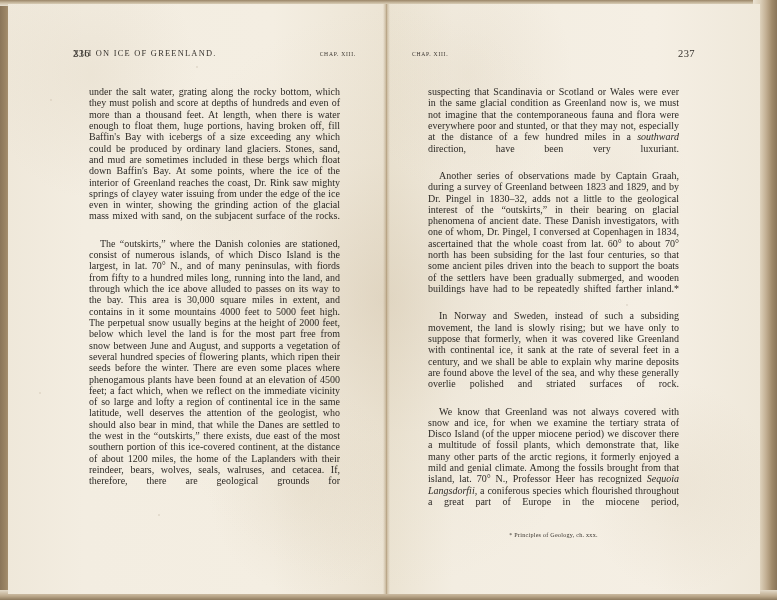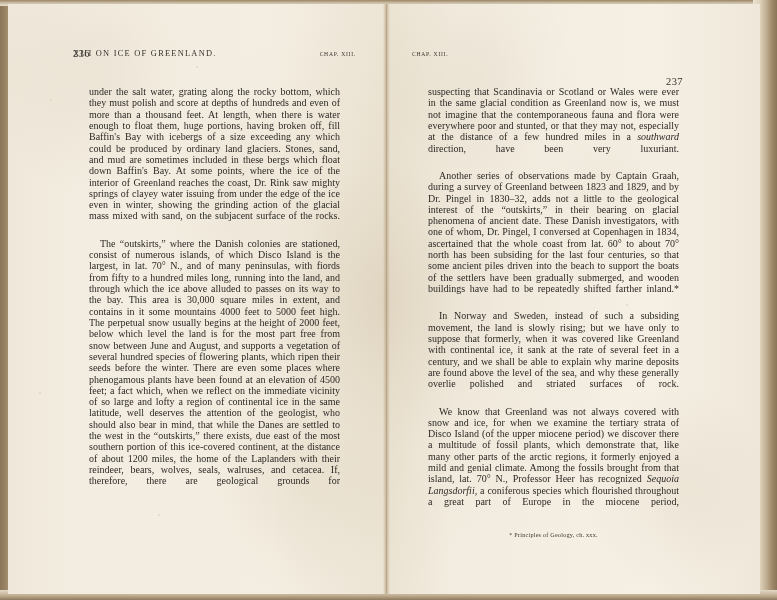--- a/index.html
+++ b/index.html
@@ -113,21 +113,21 @@
     font-family: Liberation Serif, serif;
   }
   .folio {
     position: absolute;
     top: 0;
     font-size: 10.5px;
     letter-spacing: 0.4px;
     color: #35312c;
   }
   .folio-left  { left: 0; }
-  .folio-right { right: 12px; margin-top: 28px; }
+  .folio-right { right: 0; }
   .head-title {
     position: absolute;
     top: 1px;
     left: 0;
     right: 0;
     text-align: center;
     font-size: 8.4px;
     letter-spacing: 1.25px;
     color: #36322d;
   }

